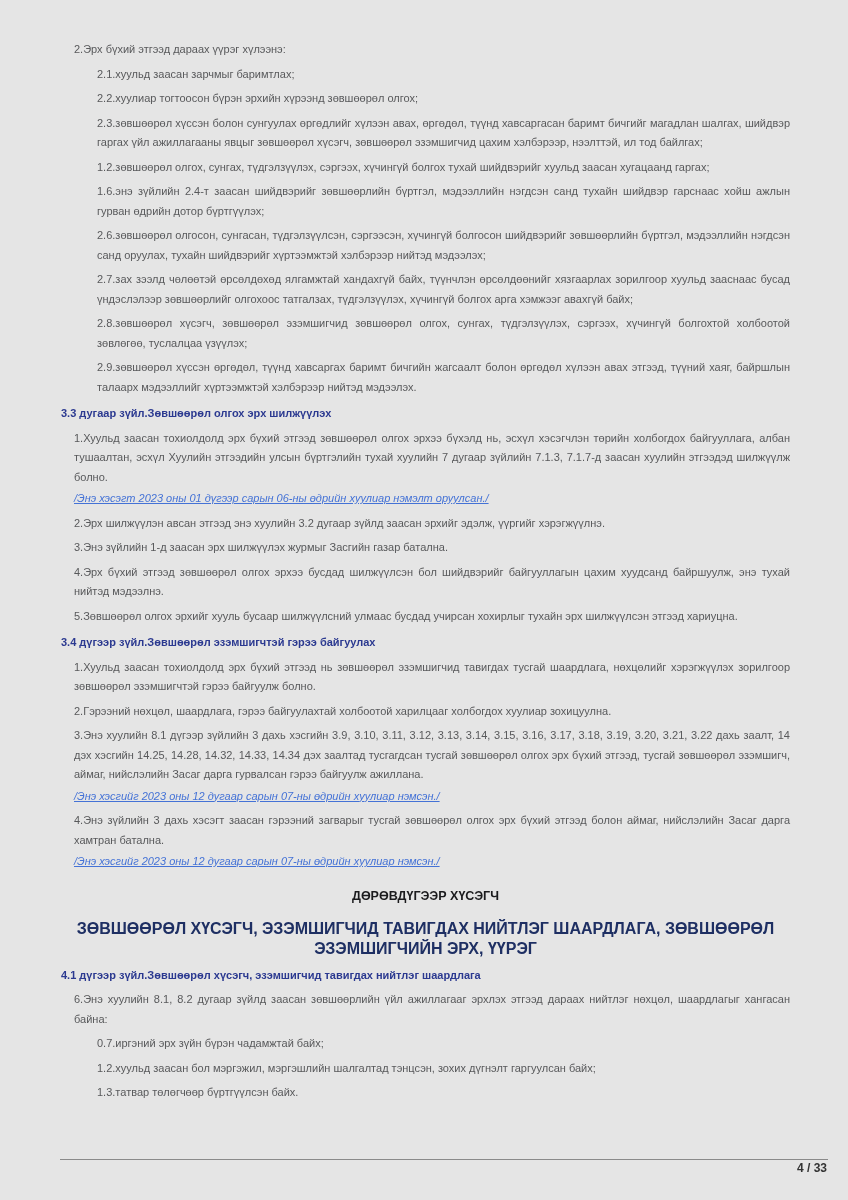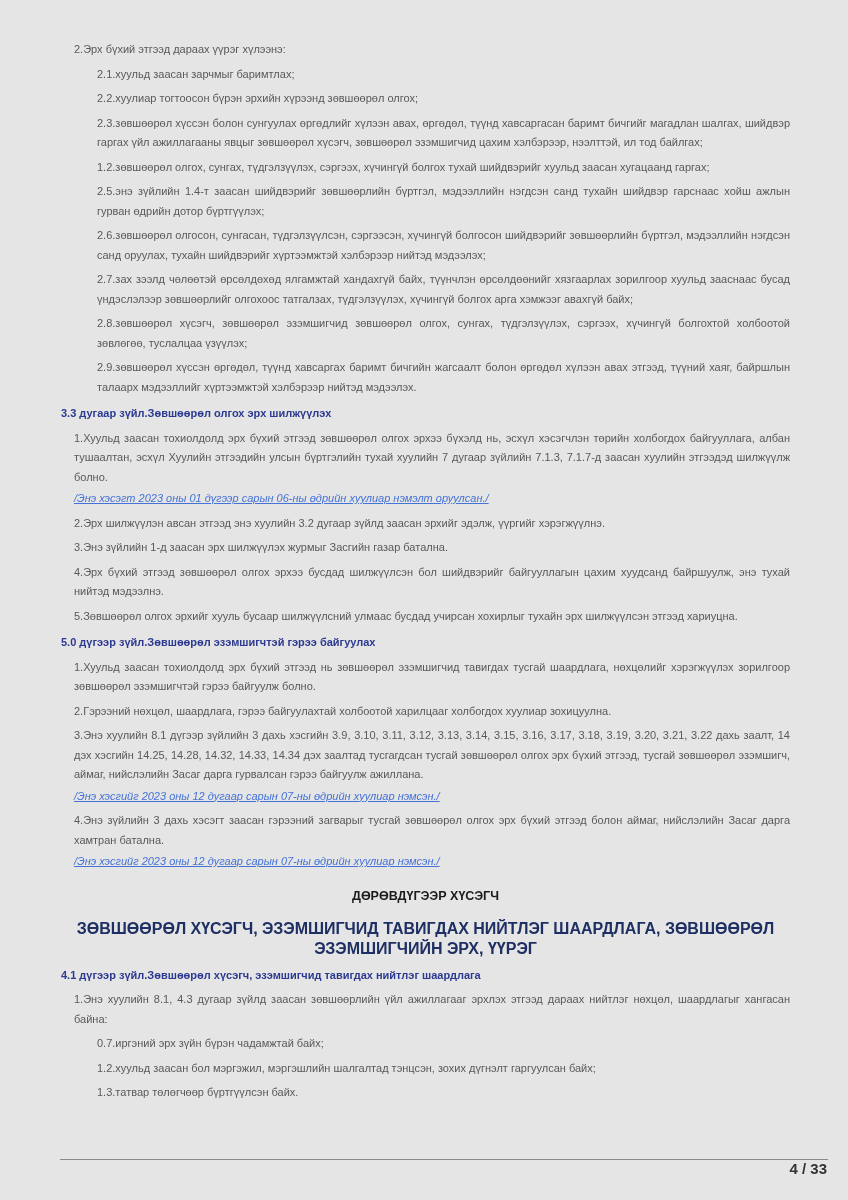--- a/index.html
+++ b/index.html
@@ -61,59 +61,59 @@
   }
   .footer-line{
     position:absolute;
     left:60px;top:1159px;
     width:768px;height:0;
     border-top:1.5px solid #8a8a8a;
   }
   .page-number{
     position:absolute;
     top:1162px;right:21px;
-    font-size:15px;
+    font-size:12px;
     line-height:13px;
     color:#333333;
     font-weight:bold;
   }
 </style>
 </head>
 <body>
 
 <div class="page">
   <div class="content" id="doc">
       <div class="para">2.Эрх бүхий этгээд дараах үүрэг хүлээнэ:</div>
       <div class="sub">2.1.хуульд заасан зарчмыг баримтлах;</div>
       <div class="sub">2.2.хуулиар тогтоосон бүрэн эрхийн хүрээнд зөвшөөрөл олгох;</div>
       <div class="sub">2.3.зөвшөөрөл хүссэн болон сунгуулах өргөдлийг хүлээн авах, өргөдөл, түүнд хавсаргасан баримт бичгийг магадлан шалгах, шийдвэр гаргах үйл ажиллагааны явцыг зөвшөөрөл хүсэгч, зөвшөөрөл эзэмшигчид цахим хэлбэрээр, нээлттэй, ил тод байлгах;</div>
       <div class="sub">1.2.зөвшөөрөл олгох, сунгах, түдгэлзүүлэх, сэргээх, хүчингүй болгох тухай шийдвэрийг хуульд заасан хугацаанд гаргах;</div>
-      <div class="sub">2.5.энэ зүйлийн 1.4-т заасан шийдвэрийг зөвшөөрлийн бүртгэл, мэдээллийн нэгдсэн санд тухайн шийдвэр гарснаас хойш ажлын гурван өдрийн дотор бүртгүүлэх;</div>
+      <div class="sub">1.6.энэ зүйлийн 2.4-т заасан шийдвэрийг зөвшөөрлийн бүртгэл, мэдээллийн нэгдсэн санд тухайн шийдвэр гарснаас хойш ажлын гурван өдрийн дотор бүртгүүлэх;</div>
       <div class="sub">2.6.зөвшөөрөл олгосон, сунгасан, түдгэлзүүлсэн, сэргээсэн, хүчингүй болгосон шийдвэрийг зөвшөөрлийн бүртгэл, мэдээллийн нэгдсэн санд оруулах, тухайн шийдвэрийг хүртээмжтэй хэлбэрээр нийтэд мэдээлэх;</div>
       <div class="sub">2.7.зах зээлд чөлөөтэй өрсөлдөхөд ялгамжтай хандахгүй байх, түүнчлэн өрсөлдөөнийг хязгаарлах зорилгоор хуульд зааснаас бусад үндэслэлээр зөвшөөрлийг олгохоос татгалзах, түдгэлзүүлэх, хүчингүй болгох арга хэмжээг авахгүй байх;</div>
       <div class="sub">2.8.зөвшөөрөл хүсэгч, зөвшөөрөл эзэмшигчид зөвшөөрөл олгох, сунгах, түдгэлзүүлэх, сэргээх, хүчингүй болгохтой холбоотой зөвлөгөө, туслалцаа үзүүлэх;</div>
       <div class="sub">2.9.зөвшөөрөл хүссэн өргөдөл, түүнд хавсаргах баримт бичгийн жагсаалт болон өргөдөл хүлээн авах этгээд, түүний хаяг, байршлын талаарх мэдээллийг хүртээмжтэй хэлбэрээр нийтэд мэдээлэх.</div>
       <div class="heading">3.3 дугаар зүйл.Зөвшөөрөл олгох эрх шилжүүлэх</div>
       <div class="para">1.Хуульд заасан тохиолдолд эрх бүхий этгээд зөвшөөрөл олгох эрхээ бүхэлд нь, эсхүл хэсэгчлэн төрийн холбогдох байгууллага, албан тушаалтан, эсхүл Хуулийн этгээдийн улсын бүртгэлийн тухай хуулийн 7 дугаар зүйлийн 7.1.3, 7.1.7-д заасан хуулийн этгээдэд шилжүүлж болно.</div>
       <a class="amend">/Энэ хэсэгт 2023 оны 01 дүгээр сарын 06-ны өдрийн хуулиар нэмэлт оруулсан./</a>
       <div class="para">2.Эрх шилжүүлэн авсан этгээд энэ хуулийн 3.2 дугаар зүйлд заасан эрхийг эдэлж, үүргийг хэрэгжүүлнэ.</div>
       <div class="para">3.Энэ зүйлийн 1-д заасан эрх шилжүүлэх журмыг Засгийн газар батална.</div>
       <div class="para">4.Эрх бүхий этгээд зөвшөөрөл олгох эрхээ бусдад шилжүүлсэн бол шийдвэрийг байгууллагын цахим хуудсанд байршуулж, энэ тухай нийтэд мэдээлнэ.</div>
       <div class="para">5.Зөвшөөрөл олгох эрхийг хууль бусаар шилжүүлсний улмаас бусдад учирсан хохирлыг тухайн эрх шилжүүлсэн этгээд хариуцна.</div>
-      <div class="heading">5.0 дүгээр зүйл.Зөвшөөрөл эзэмшигчтэй гэрээ байгуулах</div>
+      <div class="heading">3.4 дүгээр зүйл.Зөвшөөрөл эзэмшигчтэй гэрээ байгуулах</div>
       <div class="para">1.Хуульд заасан тохиолдолд эрх бүхий этгээд нь зөвшөөрөл эзэмшигчид тавигдах тусгай шаардлага, нөхцөлийг хэрэгжүүлэх зорилгоор зөвшөөрөл эзэмшигчтэй гэрээ байгуулж болно.</div>
       <div class="para">2.Гэрээний нөхцөл, шаардлага, гэрээ байгуулахтай холбоотой харилцааг холбогдох хуулиар зохицуулна.</div>
       <div class="para">3.Энэ хуулийн 8.1 дүгээр зүйлийн 3 дахь хэсгийн 3.9, 3.10, 3.11, 3.12, 3.13, 3.14, 3.15, 3.16, 3.17, 3.18, 3.19, 3.20, 3.21, 3.22 дахь заалт, 14 дэх хэсгийн 14.25, 14.28, 14.32, 14.33, 14.34 дэх заалтад тусгагдсан тусгай зөвшөөрөл олгох эрх бүхий этгээд, тусгай зөвшөөрөл эзэмшигч, аймаг, нийслэлийн Засаг дарга гурвалсан гэрээ байгуулж ажиллана.</div>
       <a class="amend">/Энэ хэсгийг 2023 оны 12 дугаар сарын 07-ны өдрийн хуулиар нэмсэн./</a>
       <div class="para">4.Энэ зүйлийн 3 дахь хэсэгт заасан гэрээний загварыг тусгай зөвшөөрөл олгох эрх бүхий этгээд болон аймаг, нийслэлийн Засаг дарга хамтран батална.</div>
       <a class="amend">/Энэ хэсгийг 2023 оны 12 дугаар сарын 07-ны өдрийн хуулиар нэмсэн./</a>
       <div class="chapter">ДӨРӨВДҮГЭЭР ХҮСЭГЧ</div>
       <div class="chapter-sub">ЗӨВШӨӨРӨЛ ХҮСЭГЧ, ЭЗЭМШИГЧИД ТАВИГДАХ НИЙТЛЭГ ШААРДЛАГА, ЗӨВШӨӨРӨЛ ЭЗЭМШИГЧИЙН ЭРХ, ҮҮРЭГ</div>
       <div class="heading">4.1 дүгээр зүйл.Зөвшөөрөл хүсэгч, эзэмшигчид тавигдах нийтлэг шаардлага</div>
-      <div class="para">1.Энэ хуулийн 8.1, 4.3 дугаар зүйлд заасан зөвшөөрлийн үйл ажиллагааг эрхлэх этгээд дараах нийтлэг нөхцөл, шаардлагыг хангасан байна:</div>
+      <div class="para">6.Энэ хуулийн 8.1, 8.2 дугаар зүйлд заасан зөвшөөрлийн үйл ажиллагааг эрхлэх этгээд дараах нийтлэг нөхцөл, шаардлагыг хангасан байна:</div>
       <div class="sub">0.7.иргэний эрх зүйн бүрэн чадамжтай байх;</div>
       <div class="sub">1.2.хуульд заасан бол мэргэжил, мэргэшлийн шалгалтад тэнцсэн, зохих дүгнэлт гаргуулсан байх;</div>
       <div class="sub">1.3.татвар төлөгчөөр бүртгүүлсэн байх.</div>
     </div>
 
   <div class="footer-line"></div>
   <div class="page-number">4 / 33</div>
 </div>
 
 </body></html>

